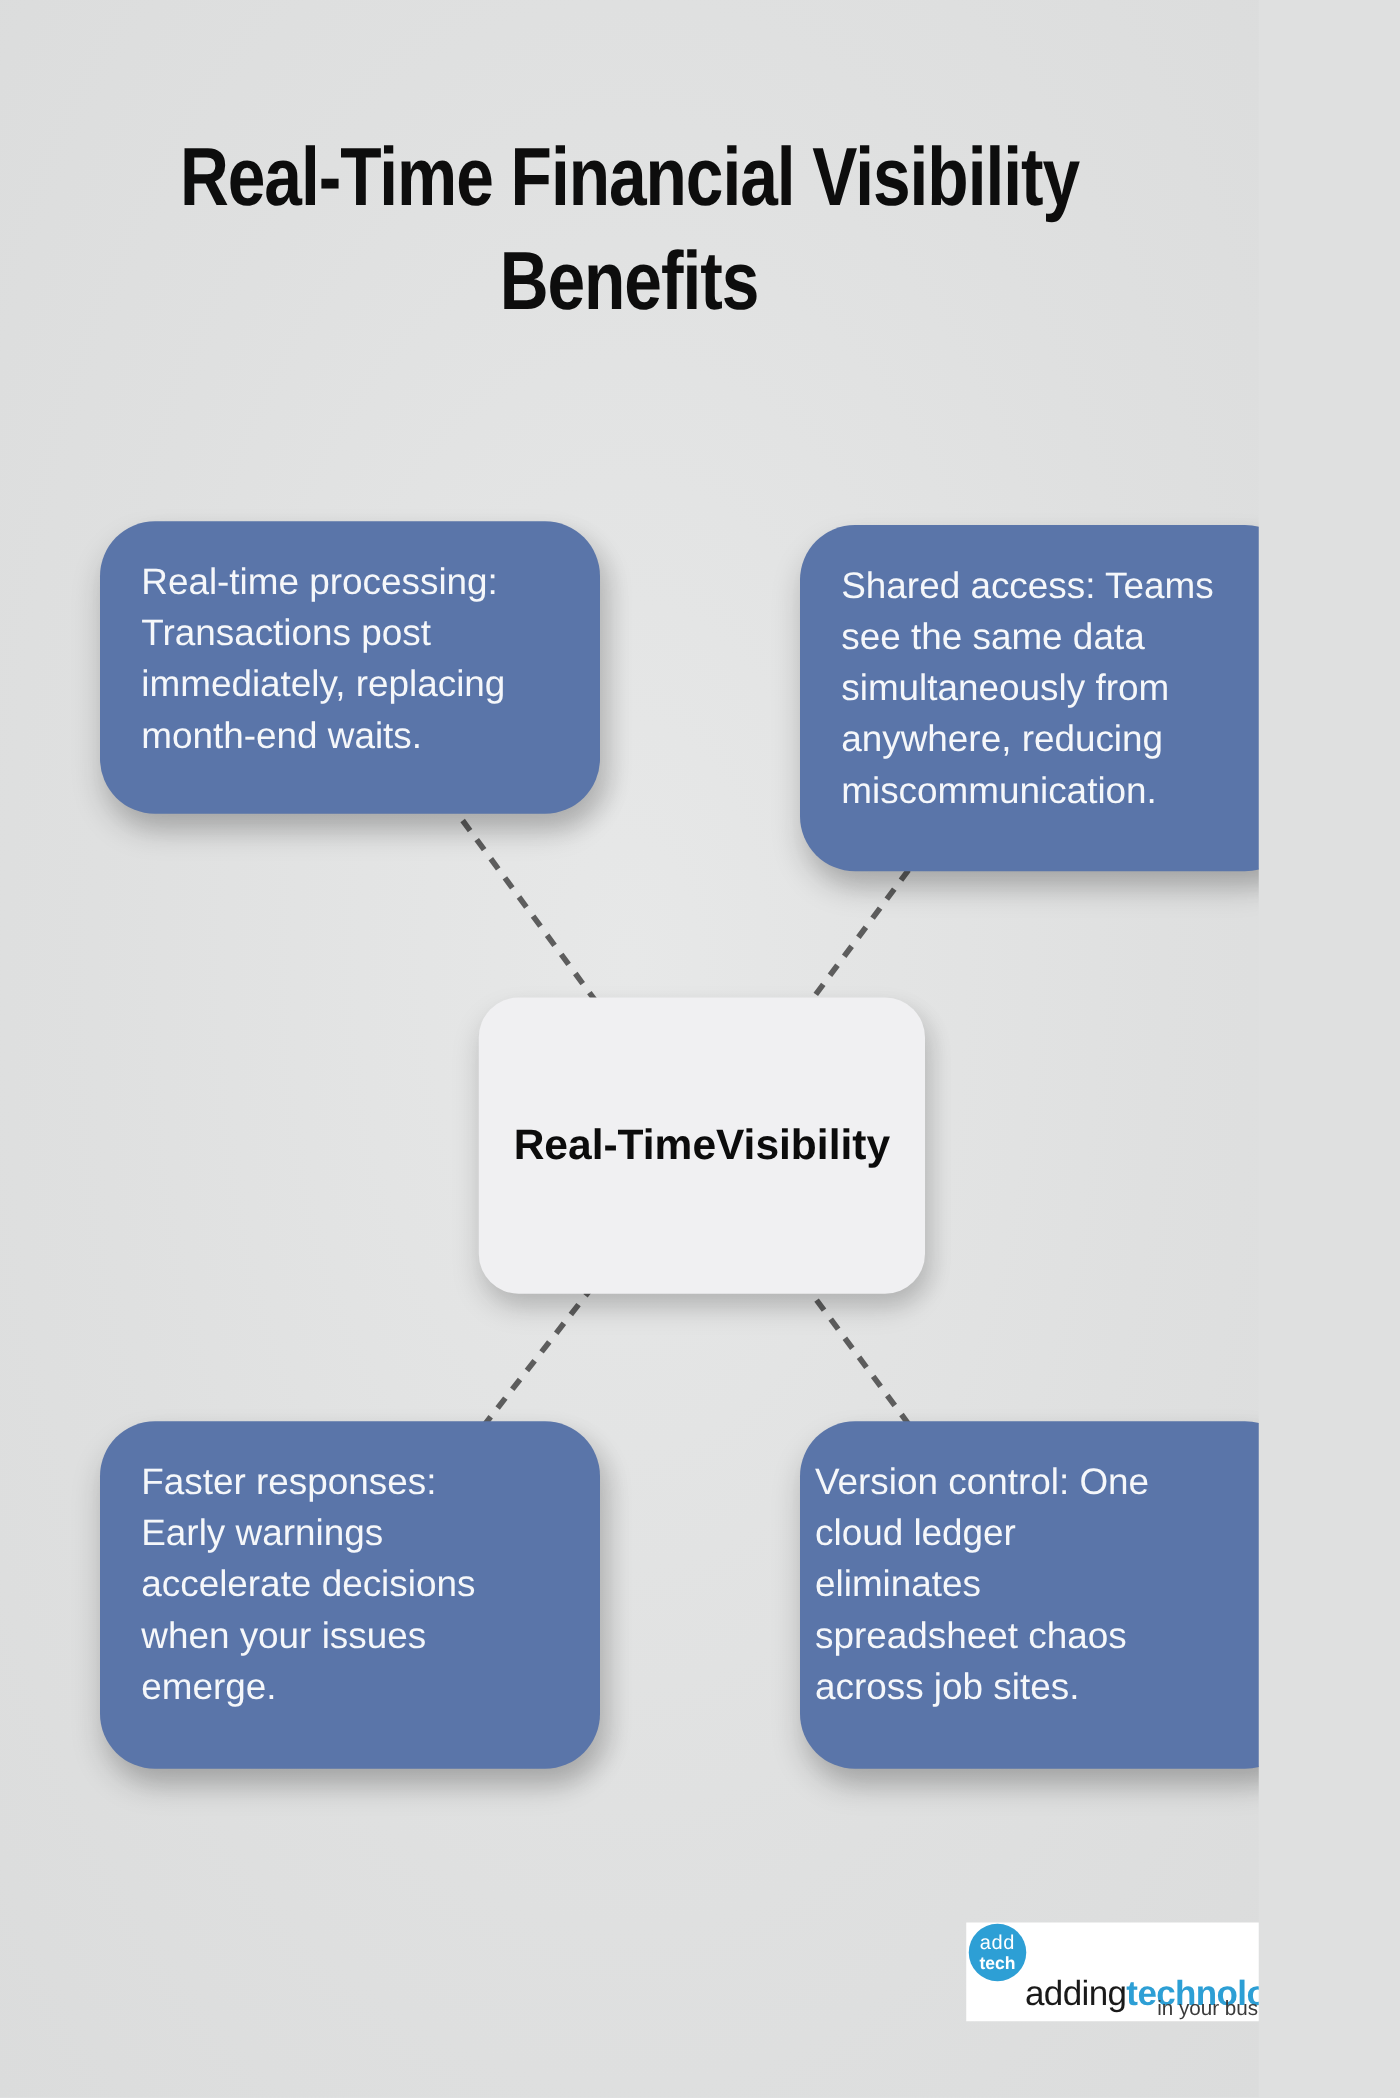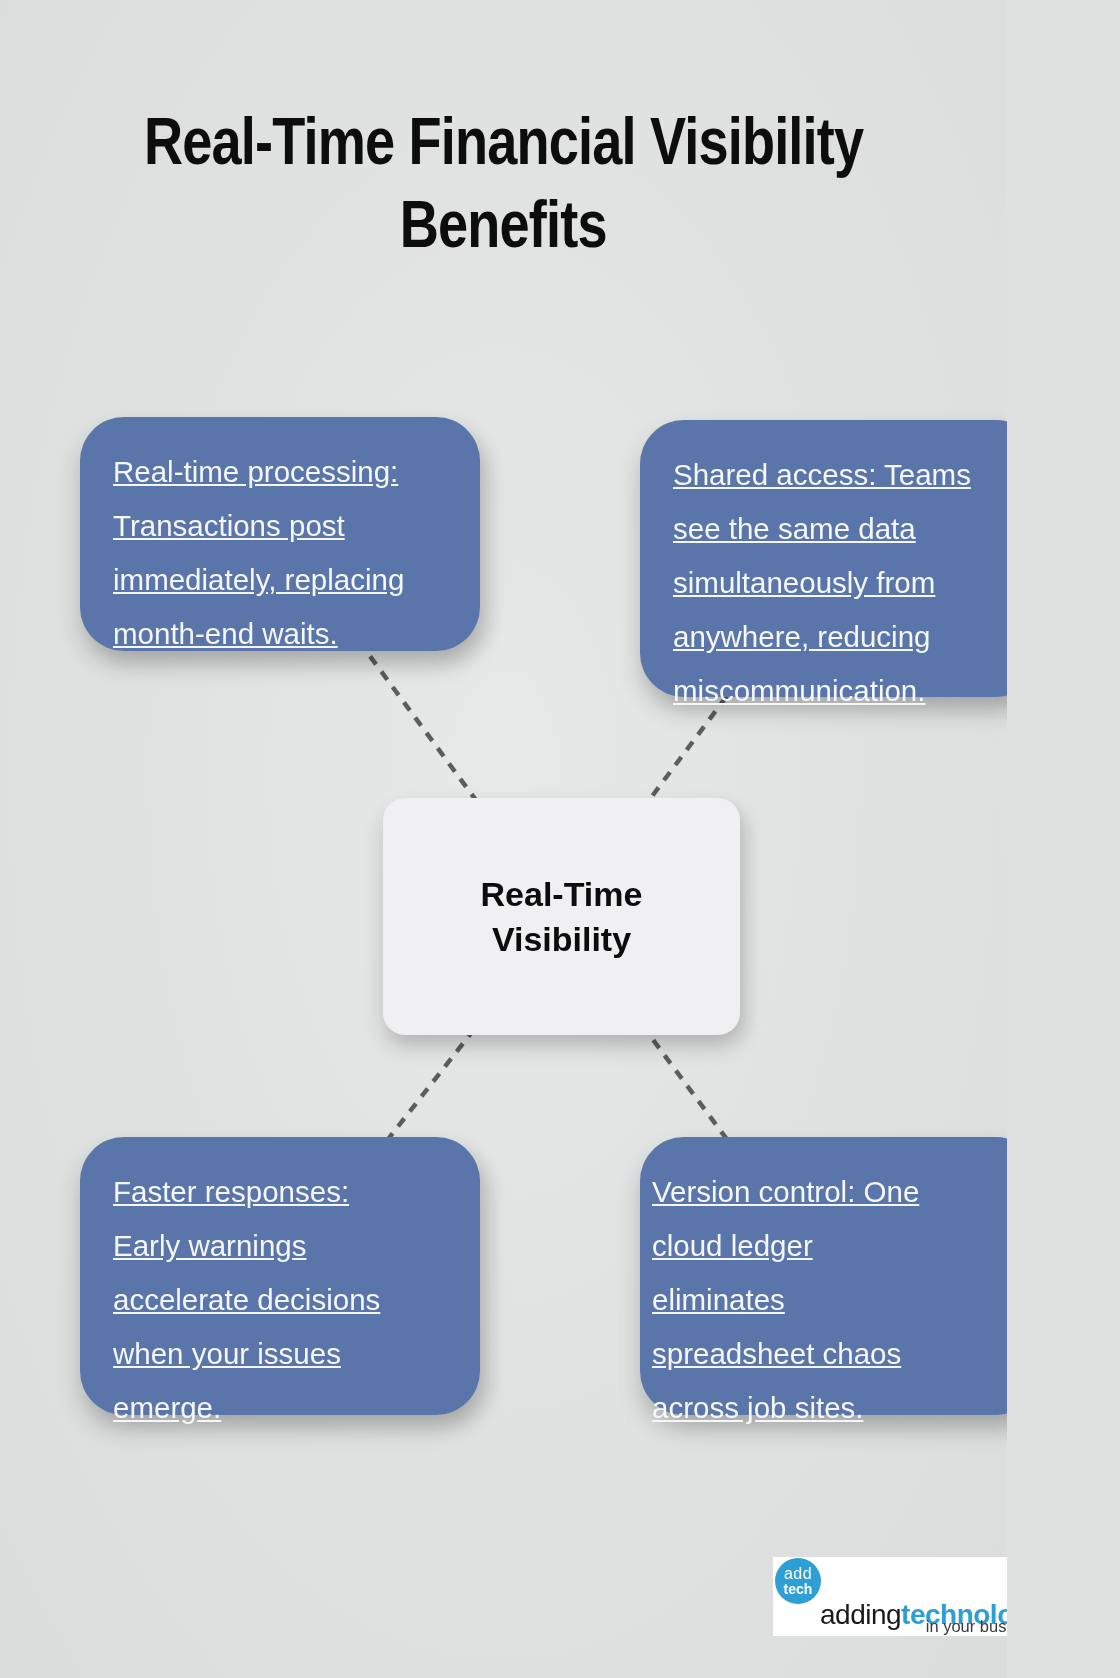--- a/index.html
+++ b/index.html
@@ -40,46 +40,44 @@
     stroke:var(--dash);
     stroke-width:4.5;
     stroke-dasharray:10 9;
   }
   .card{
     position:absolute;z-index:2;
     background:var(--node-blue);
     border-radius:44px;
     box-shadow:0 14px 24px rgba(0,0,0,.18), 10px 10px 18px rgba(0,0,0,.10);
     color:var(--node-text);
-    font-size:29.5px;line-height:54px;
+    font-size:29.5px;line-height:41px;
     box-sizing:border-box;
     padding:28px 26px 0 33px;
-    text-decoration:underline;
   }
   .card .card-text{white-space:pre-line;}
   .card.top-left{left:80px;top:417px;width:400px;height:234px;}
   .card.top-right{left:640px;top:420px;width:400px;height:277px;}
   .card.bottom-left{left:80px;top:1137px;width:400px;height:278px;}
   .card.bottom-right{left:640px;top:1137px;width:400px;height:278px;padding-left:12px;}
   .center-node{
     position:absolute;z-index:2;
     left:383px;top:798px;width:357px;height:237px;
     background:var(--center-bg);
-    border-radius:22px;
+    border-radius:32px;
     box-shadow:0 12px 22px rgba(0,0,0,.15), 8px 8px 16px rgba(0,0,0,.08);
-    display:flex;flex-direction:column;align-items:center;justify-content:center;
+    display:flex;flex-direction:row;align-items:center;justify-content:center;
     color:#0c0c0c;font-weight:700;
     font-size:34px;line-height:45px;
     text-align:center;
   }
   .logo{
     position:absolute;z-index:2;
     left:773px;top:1538px;width:287px;height:79px;
     background:#ffffff;
-    margin-top:19px;
   }
   .logo-circle{
     position:absolute;left:2px;top:1px;width:46px;height:46px;
     background:var(--logo-blue);
     border-radius:50%;
     display:flex;flex-direction:column;align-items:center;justify-content:center;
     color:#fff;text-align:center;
   }
   .logo-circle .add{font-size:16px;font-weight:400;line-height:16px;letter-spacing:.5px;}
   .logo-circle .tech{font-size:14px;font-weight:700;line-height:15px;}

